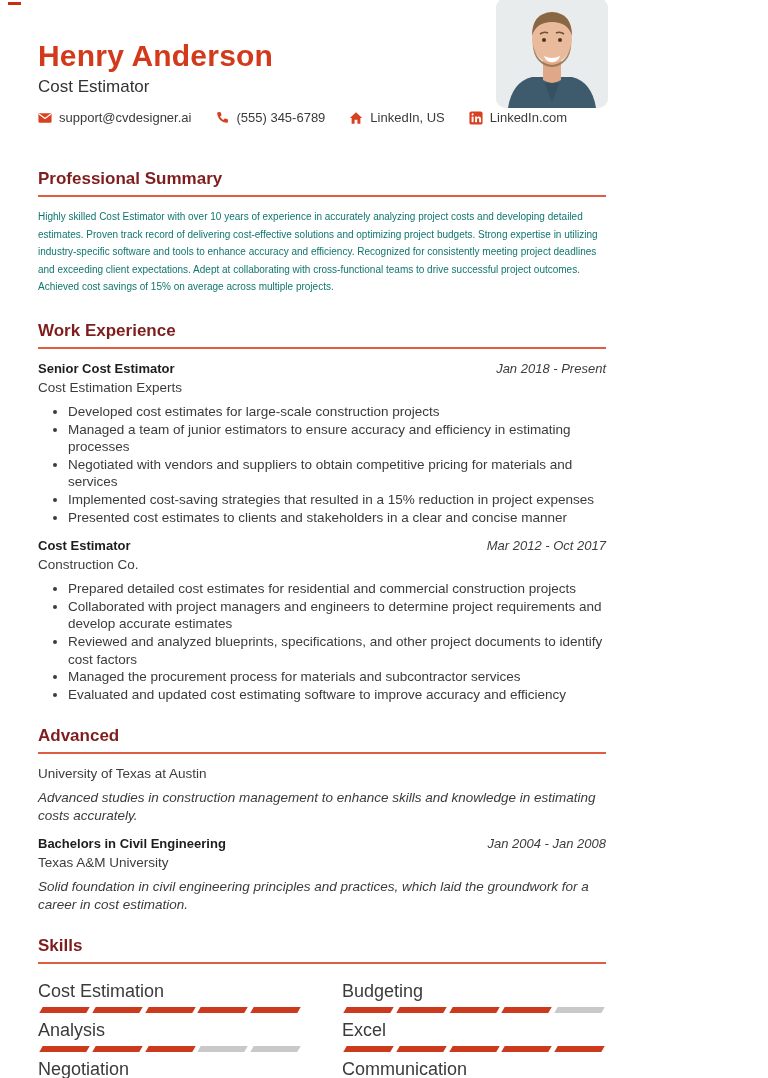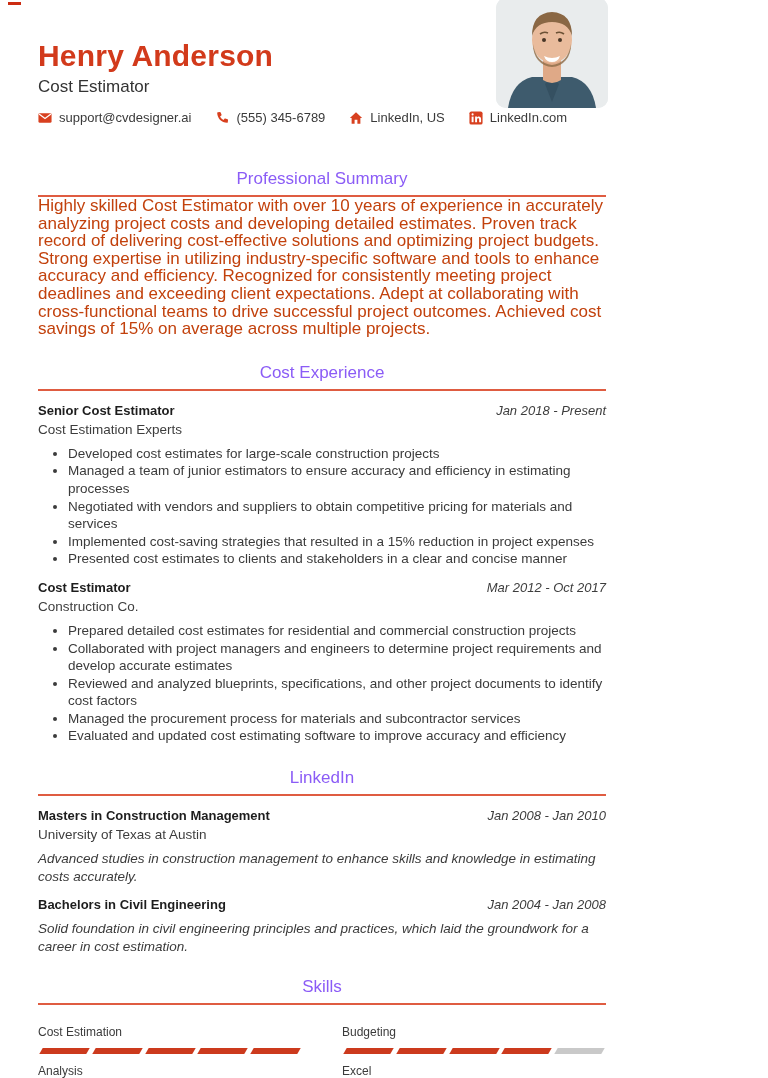--- a/index.html
+++ b/index.html
@@ -13,42 +13,42 @@
   .header { position: relative; padding-top: 40px; }
   .name { font-size: 30px; font-weight: 700; color: #d23a1b; line-height: 32px; letter-spacing: .2px; }
   .role { font-size: 17px; color: #333; margin-top: 5px; line-height: 20px; }
   .contact { display: flex; align-items: center; gap: 24px; margin-top: 13px; font-size: 13px; color: #3a3a3a; }
   .citem { display: flex; align-items: center; gap: 7px; }
   .cicon { width: 14px; height: 14px; display: inline-block; flex: 0 0 auto; }
   .photo { position: absolute; top: -2px; right: -2px; width: 112px; height: 110px; border-radius: 10px; overflow: hidden; background: #e9eced; }
   .photo svg { display: block; width: 100%; height: 100%; }
 
   
-  .section-head { font-size: 17px; font-weight: 400; color: #8b5cf6; line-height: 20px; text-align: center; }
+  .section-head { font-size: 17px; font-weight: 700; color: #7f1d1d; line-height: 20px; }
   .rule { border: none; border-top: 2px solid #df5c41; margin: 6px 0 0 0; }
   .summary-sec { margin-top: 44px; }
-  .summary-text { margin-top: 0; font-size: 17px; line-height: 17.6px; color: #c2410c; }
+  .summary-text { margin-top: 11px; font-size: 10px; line-height: 17.6px; color: #0f766e; }
 
   .work-sec { margin-top: 25px; }
   .job { margin-top: 11px; }
   .entry-row { display: flex; justify-content: space-between; align-items: baseline; }
   .entry-title { font-size: 13px; font-weight: 700; color: #1d1d1d; line-height: 17px; }
   .entry-dates { font-size: 13px; font-style: italic; color: #3d3d3d; }
   .entry-sub { font-size: 13.5px; color: #3d3d3d; margin-top: 2px; line-height: 17px; }
   ul.bullets { margin: 7px 0 4px 0; padding-left: 30px; }
   ul.bullets li { font-size: 13.5px; line-height: 17.6px; color: #3b3b3b; }
 
   .edu-sec { margin-top: 23px; }
   .degree { margin-top: 11px; }
   .degree-desc { margin-top: 7px; font-size: 13.5px; line-height: 17.6px; color: #3b3b3b; font-style: italic; }
 
   .skills-sec { margin-top: 22px; }
   .skills-grid { display: grid; grid-template-columns: 1fr 1fr; column-gap: 40px; margin-top: 10px; }
   .skill { margin-top: 9px; }
-  .skill-label { font-size: 12px; color: #3b3b3b; line-height: 17px; margin-bottom: 7px; }
+  .skill-label { font-size: 18px; color: #3b3b3b; line-height: 17px; margin-bottom: 7px; }
   .skill-bar { display: flex; gap: 6px; height: 6px; padding: 0 3px; }
   .seg { flex: 1; height: 6px; transform: skewX(-30deg); }
   .seg.filled { background: #cc3a1d; }
   .seg.empty { background: #c9c9c9; }
 </style>
 </head>
 <body>
 
 <div class="page">
   <div class="top-dash"></div>
@@ -113,21 +113,21 @@
       </div>
     </div>
 
     <div class="summary-sec">
       <div class="section-head">Professional Summary</div>
       <hr class="rule">
       <p class="summary-text">Highly skilled Cost Estimator with over 10 years of experience in accurately analyzing project costs and developing detailed estimates. Proven track record of delivering cost-effective solutions and optimizing project budgets. Strong expertise in utilizing industry-specific software and tools to enhance accuracy and efficiency. Recognized for consistently meeting project deadlines and exceeding client expectations. Adept at collaborating with cross-functional teams to drive successful project outcomes. Achieved cost savings of 15% on average across multiple projects.</p>
     </div>
 
     <div class="work-sec">
-      <div class="section-head">Cost Experience</div>
+      <div class="section-head">Work Experience</div>
       <hr class="rule">
 
       <div class="job">
         <div class="entry-row">
           <span class="entry-title">Senior Cost Estimator</span>
           <span class="entry-dates">Jan 2018 - Present</span>
         </div>
         <div class="entry-sub">Cost Estimation Experts</div>
         <ul class="bullets">
           <li>Developed cost estimates for large-scale construction projects</li>
@@ -148,37 +148,34 @@
           <li>Prepared detailed cost estimates for residential and commercial construction projects</li>
           <li>Collaborated with project managers and engineers to determine project requirements and develop accurate estimates</li>
           <li>Reviewed and analyzed blueprints, specifications, and other project documents to identify cost factors</li>
           <li>Managed the procurement process for materials and subcontractor services</li>
           <li>Evaluated and updated cost estimating software to improve accuracy and efficiency</li>
         </ul>
       </div>
     </div>
 
     <div class="edu-sec">
-      <div class="section-head">LinkedIn</div>
+      <div class="section-head">Advanced</div>
       <hr class="rule">
 
       <div class="degree">
-        <div class="entry-row">
-          <span class="entry-title">Masters in Construction Management</span>
-          <span class="entry-dates">Jan 2008 - Jan 2010</span>
-        </div>
         <div class="entry-sub">University of Texas at Austin</div>
         <p class="degree-desc">Advanced studies in construction management to enhance skills and knowledge in estimating costs accurately.</p>
       </div>
 
       <div class="degree">
         <div class="entry-row">
           <span class="entry-title">Bachelors in Civil Engineering</span>
           <span class="entry-dates">Jan 2004 - Jan 2008</span>
         </div>
+        <div class="entry-sub">Texas A&amp;M University</div>
         <p class="degree-desc">Solid foundation in civil engineering principles and practices, which laid the groundwork for a career in cost estimation.</p>
       </div>
     </div>
 
     <div class="skills-sec">
       <div class="section-head">Skills</div>
       <hr class="rule">
       <div class="skills-grid">
         <div>
             <div class="skill">

